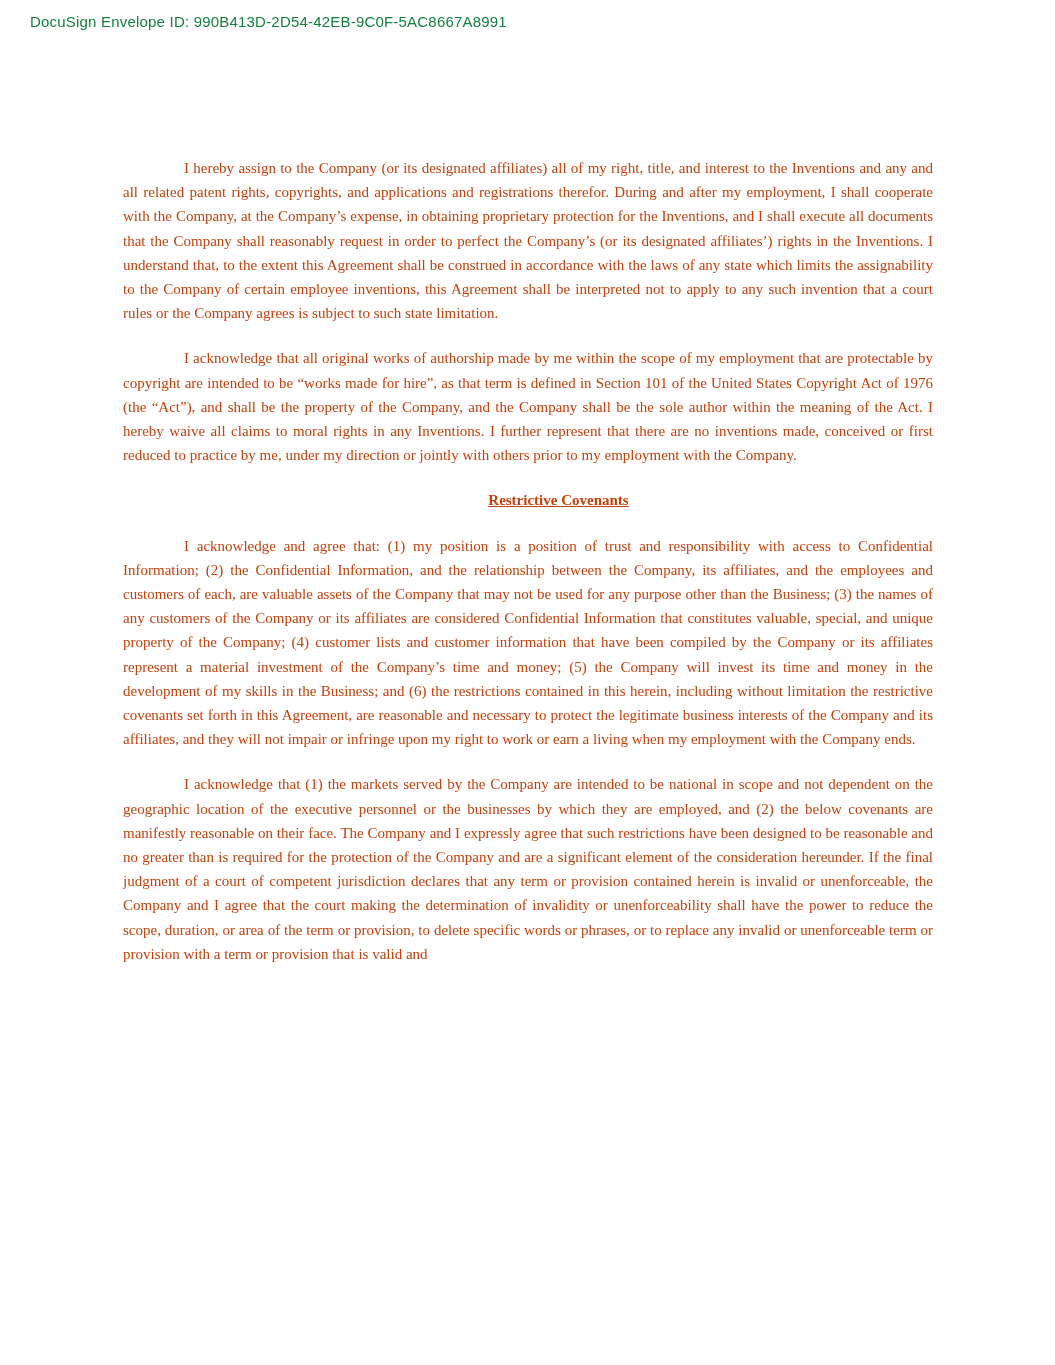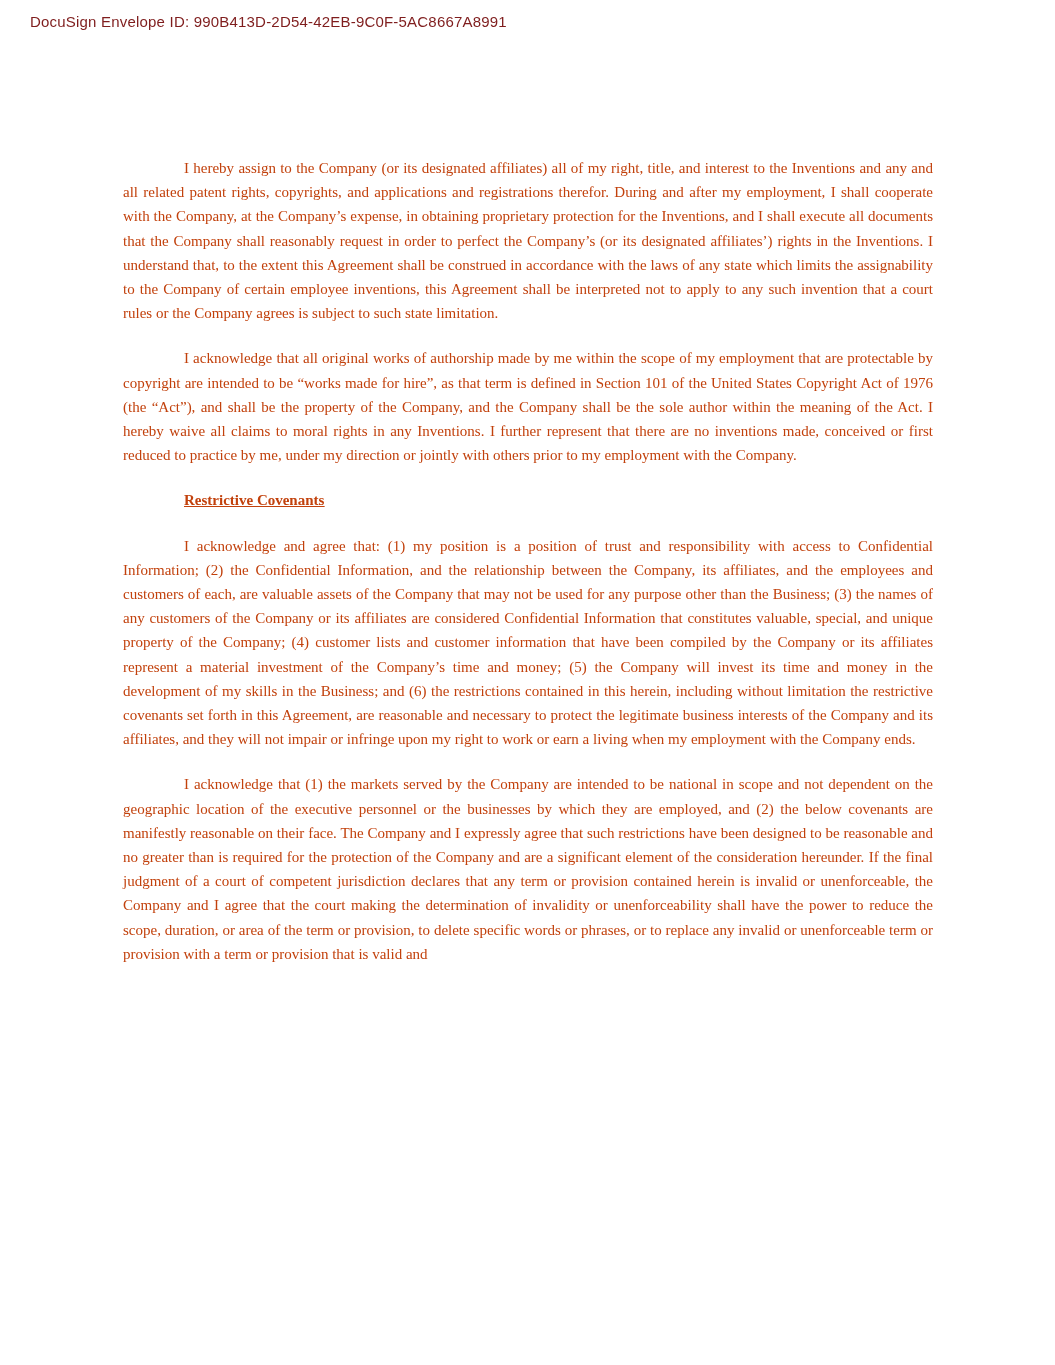--- a/index.html
+++ b/index.html
@@ -15,41 +15,41 @@
     overflow: hidden;
     color: #000000;
   }
   .docusign-header {
     position: absolute;
     top: 13px;
     left: 30px;
     font-family: "Liberation Sans", sans-serif;
     font-size: 15px;
     letter-spacing: 0.2px;
-    color: #7f1d1d;
+    color: #15803d;
     white-space: nowrap;
   }
   .doc-body {
     position: absolute;
     top: 156px;
     left: 123px;
     width: 810px;
     font-family: "Liberation Serif", serif;
     font-size: 15px;
     line-height: 24.2px;
     text-align: justify;
     color: #c2410c;
   }
   .doc-body p {
     margin: 0 0 21px 0;
     text-indent: 61px;
   }
   .doc-body p.section-heading {
     font-weight: bold;
-    text-align: left;
+    text-align: center;
     text-decoration: underline;
   }
   .section-heading .heading-text {
     text-decoration: underline;
   }
   .underlined-term {
   }
 </style>
 </head>
 <body>

